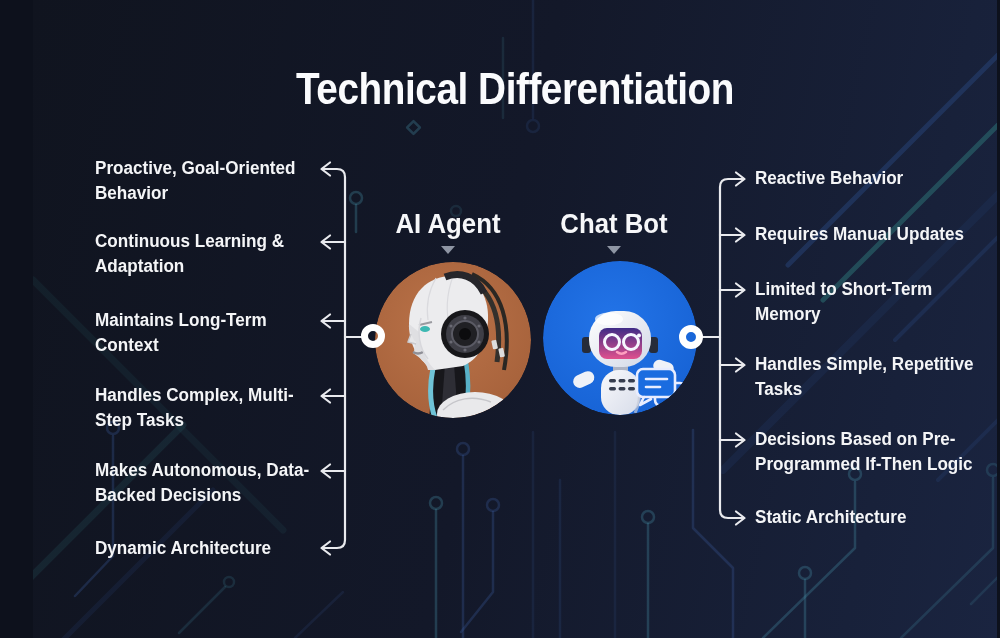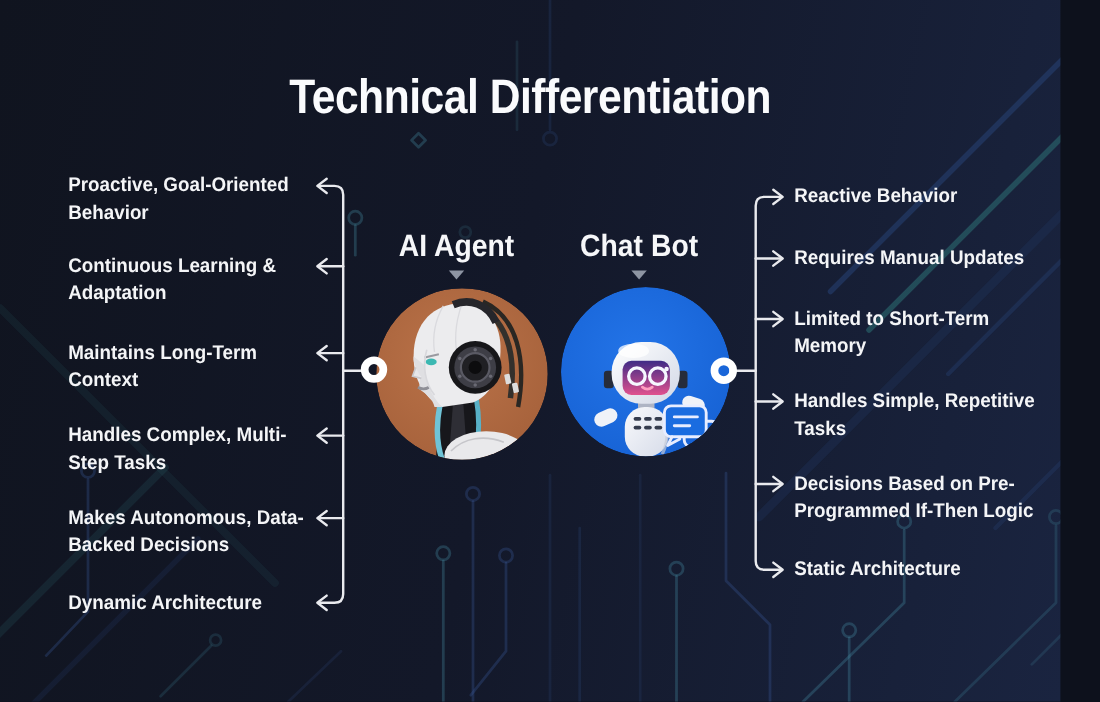--- a/index.html
+++ b/index.html
@@ -1,19 +1,20 @@
 <!DOCTYPE html>
 <html><head>
 <meta charset="utf-8">
 <style>
   html,body{margin:0;padding:0;background:#0d111c;}
   .canvas{
     position:relative;width:964px;height:638px;overflow:hidden;
     background:linear-gradient(102deg,#10141f 0%,#131829 48%,#18213a 86%,#1a2440 100%);
     font-family:"Liberation Sans","DejaVu Sans",sans-serif;
+    margin-left:33px;
   }
   svg{display:block}
   .bg-layer{position:absolute;inset:0;z-index:1;pointer-events:none;}
   .connector-layer{position:absolute;inset:0;z-index:3;pointer-events:none;}
   .title{
     position:absolute;left:0;right:0;top:64px;z-index:4;
     text-align:center;color:#fafbfd;font-size:44px;font-weight:bold;
     letter-spacing:-.5px;transform:scaleX(.88);
   }
   .col-heading{

